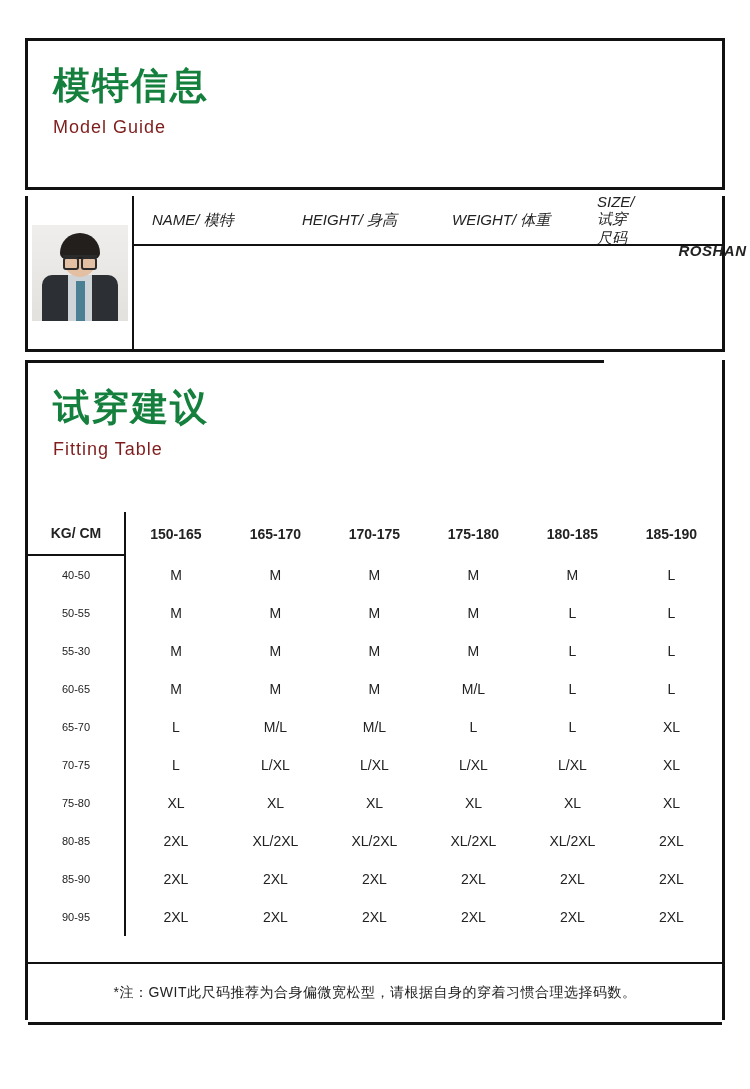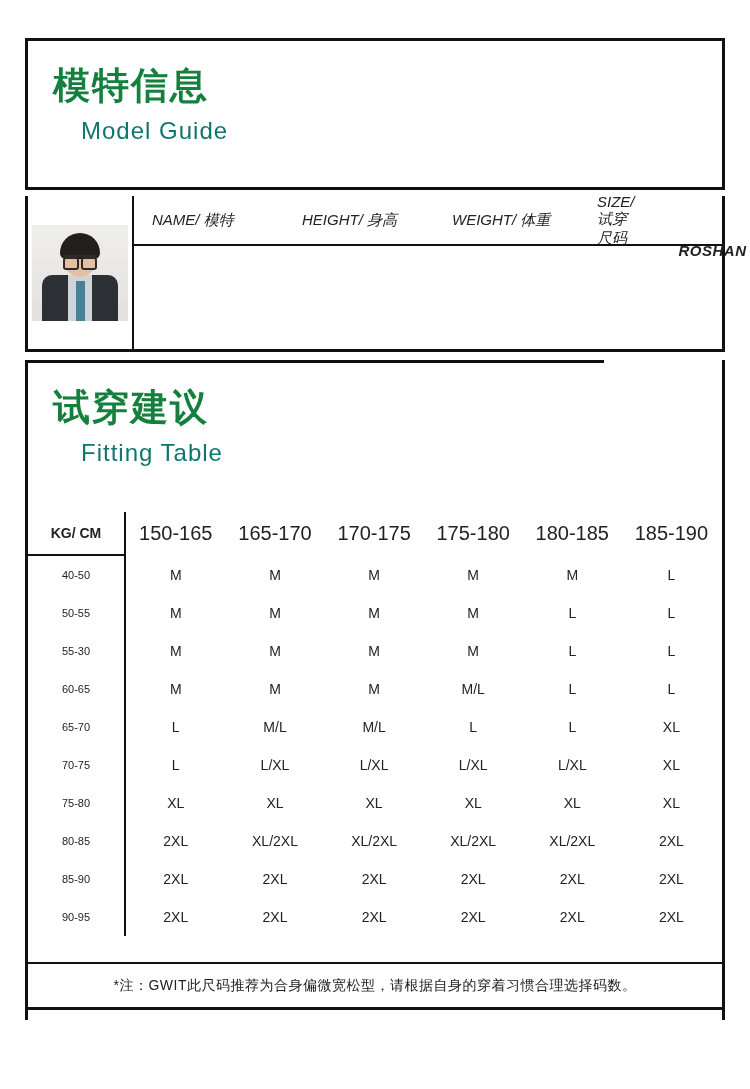--- a/index.html
+++ b/index.html
@@ -51,26 +51,25 @@
   }
   .title-cn {
     font-size: 37px;
     font-weight: bold;
     letter-spacing: 2px;
     line-height: 1.25;
     color: #15803d;
     margin: 0;
   }
   .title-en {
-    font-size: 24px;
-    color: #0f766e;
+    font-size: 18px;
+    color: #7f1d1d;
     letter-spacing: 1px;
     margin-top: 8px;
     font-weight: 400;
-    margin-left: 28px;
   }
 
   
   .sec-model-table {
     position: absolute;
     left: 28px;
     top: 196px;
     width: 694px;
     height: 156px;
     box-sizing: border-box;
@@ -223,45 +222,45 @@
     color: #222;
   }
   .fit-table td, .fit-table th {
     text-align: center;
     font-weight: normal;
     padding: 0;
     height: 38px;
     vertical-align: middle;
   }
   .fit-table thead th {
-    font-size: 20px;
+    font-size: 14px;
     color: #222;
     height: 42px;
-    font-weight: normal;
+    font-weight: bold;
   }
   .fit-table .corner {
     width: 96px;
     font-weight: bold;
     font-size: 14px;
     border-right: 2px solid #111;
     border-bottom: 2px solid #111;
   }
   .fit-table tbody td.rowhead {
     width: 96px;
     border-right: 2px solid #111;
     font-size: 11px;
   }
 
   
   .footnote-wrap {
     position: absolute;
     left: 28px;
     top: 962px;
     width: 694px;
-    height: 48px;
+    height: 63px;
     box-sizing: border-box;
     border-top: 2px solid #111;
     border-bottom: 3px solid #111;
     display: flex;
     align-items: center;
     justify-content: center;
   }
   .footnote {
     font-size: 14px;
     color: #222;

